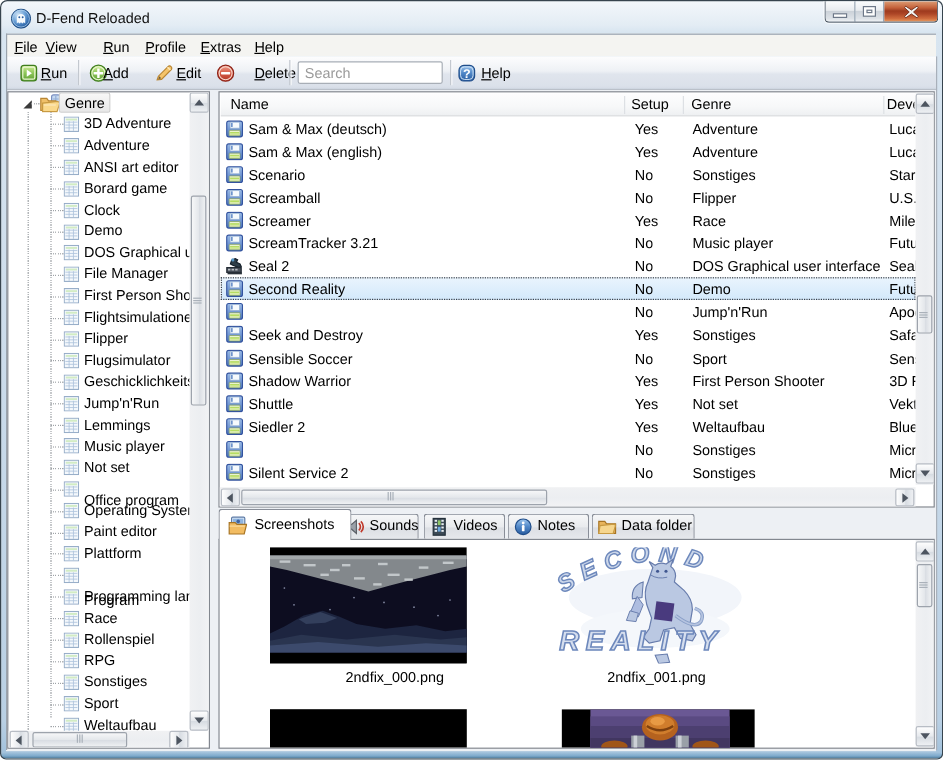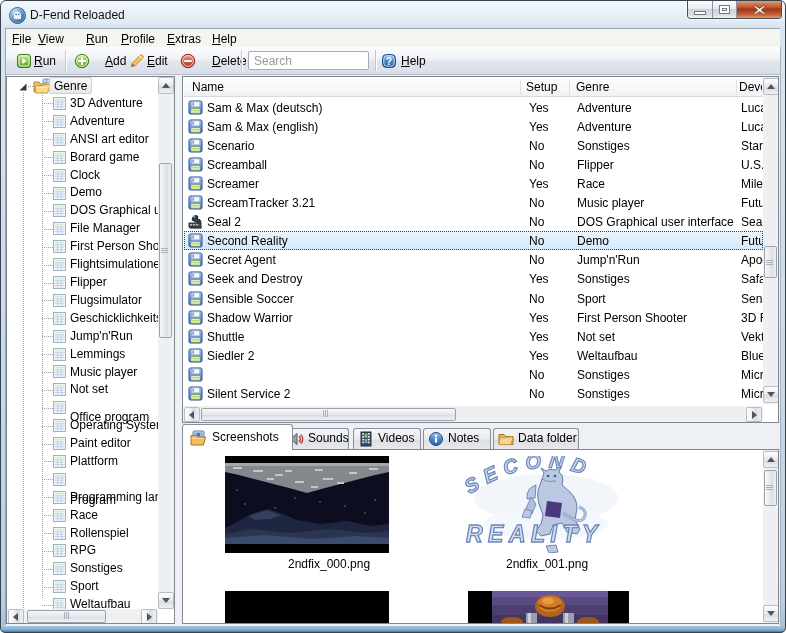--- a/index.html
+++ b/index.html
@@ -203,21 +203,21 @@
         <rect x="3" y="3" width="10" height="10" rx="1.5" fill="none" stroke="#eaf6d2" stroke-width="1"></rect>
         <path d="M6.3,5 L10.6,8 L6.3,11 z" fill="#fff"></path>
       </svg>
 <span class="tbtxt" style="left:29px"><u>R</u>un</span>
 <div class="tsep" style="left:60px"></div>
 <svg class="i16" style="left:69px;top:6px">
         <circle cx="8" cy="8" r="6.7" fill="url(#ggreen)" stroke="#3f7d1e"></circle>
         <circle cx="8" cy="8" r="5.4" fill="none" stroke="#eaf6d2" stroke-width=".9"></circle>
         <path d="M7,4 h2 v3 h3 v2 h-3 v3 h-2 v-3 h-3 v-2 h3 z" fill="#fff"></path>
       </svg>
-<span class="tbtxt" style="left:100px"><u>A</u>dd</span>
+<span class="tbtxt" style="left:81px"><u>A</u>dd</span>
 <svg class="i16" style="left:124px;top:6px">
         <path d="M2,13.5 l1,-3 8,-8 a1.8,1.8 0 0 1 2.6,0 a1.8,1.8 0 0 1 0,2.6 l-8,8 z" fill="#f5c46a" stroke="#b98634"></path>
         <path d="M3,13 l2.4,-.7 -1.7,-1.7 z" fill="#6a5a3a"></path>
         <path d="M10.6,3 l2.4,2.4" stroke="#fde9b8" stroke-width="1.2"></path>
       </svg>
 <span class="tbtxt" style="left:142px"><u>E</u>dit</span>
 <svg class="i16" style="left:175px;top:6px">
         <circle cx="8" cy="8" r="6.7" fill="url(#gred)" stroke="#8e2317"></circle>
         <circle cx="8" cy="8" r="5.4" fill="none" stroke="#f6d7cc" stroke-width=".9"></circle>
         <rect x="4.2" y="6.9" width="7.6" height="2.2" rx=".6" fill="#fff"></rect>
@@ -492,21 +492,20 @@
         </svg>
 <span class="cell" style="left:23px;width:310px">Second Reality</span>
 <span class="cell" style="left:345px">No</span>
 <span class="cell" style="left:393px;width:158px">Demo</span>
 <span class="cell" style="left:557px;width:22px">Future Crew</span>
 </div>
 <div class="lrow" style="top:173px">
 <svg class="ab" style="left:4px;top:2px;width:15px;height:15px" viewBox="0 0 16 16">
           <use href="#floppy"></use>
         </svg>
-<span class="cell" style="left:23px;width:310px">Secret Agent</span>
 <span class="cell" style="left:345px">No</span>
 <span class="cell" style="left:393px;width:158px">Jump'n'Run</span>
 <span class="cell" style="left:557px;width:22px">Apogee</span>
 </div>
 <div class="lrow" style="top:192px">
 <svg class="ab" style="left:4px;top:2px;width:15px;height:15px" viewBox="0 0 16 16">
           <use href="#floppy"></use>
         </svg>
 <span class="cell" style="left:23px;width:310px">Seek and Destroy</span>
 <span class="cell" style="left:345px">Yes</span>

